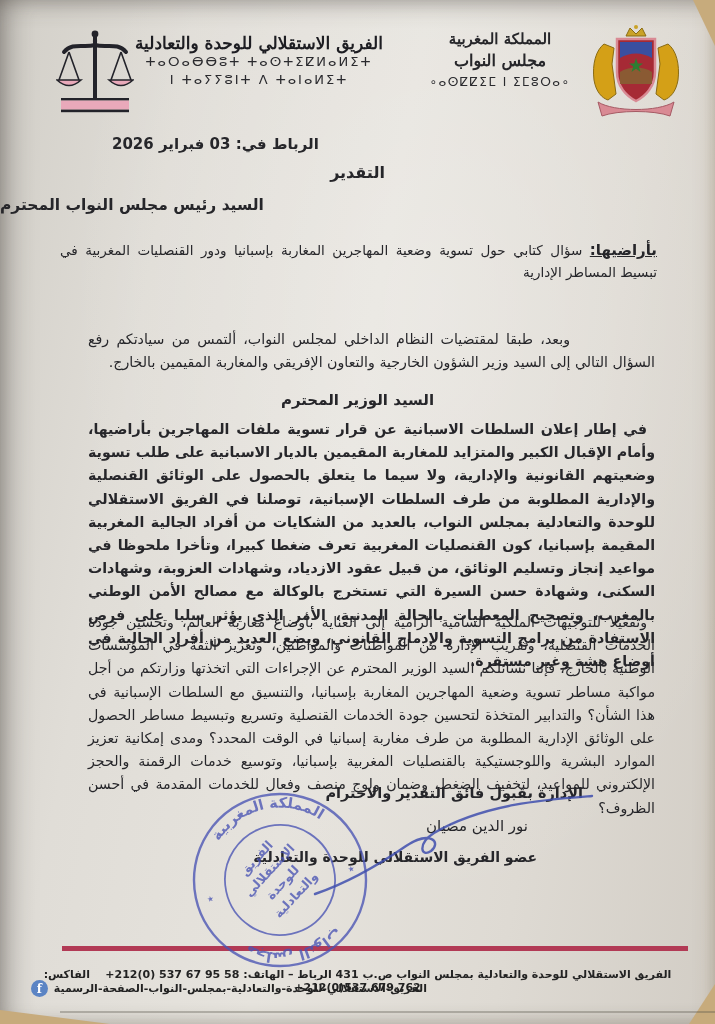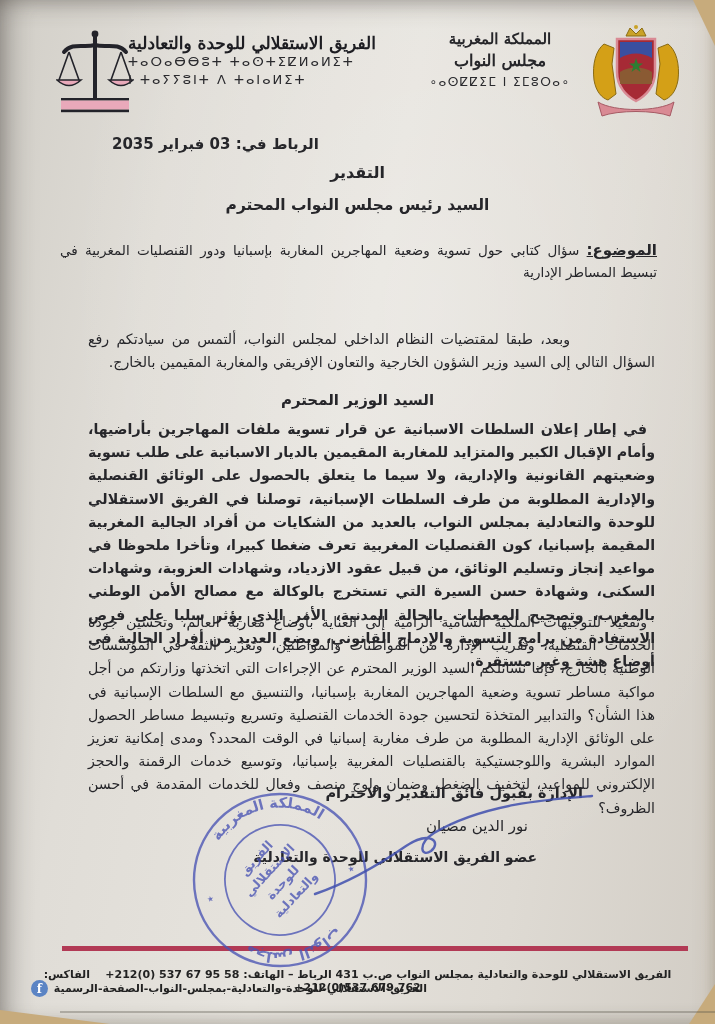--- a/index.html
+++ b/index.html
@@ -17,33 +17,33 @@
     color:#26262a;
   }
   .corner{position:absolute;background:#c7ab7c;}
   .corner.tr{top:0;right:0;width:22px;height:46px;clip-path:polygon(100% 0,0 0,100% 100%);}
   .corner.br{bottom:0;right:0;width:26px;height:40px;clip-path:polygon(100% 0,100% 100%,0 100%);}
   .corner.bl{bottom:0;left:0;width:110px;height:14px;clip-path:polygon(0 100%,100% 100%,0 0);}
   .bottom-edge{position:absolute;left:60px;right:0;top:1011px;height:2px;background:rgba(90,85,75,.35);}
 
   
   .scales{position:absolute;left:56px;top:28px;}
-  .org-left{position:absolute;left:128px;top:33px;width:262px;text-align:left;direction:rtl;}
+  .org-left{position:absolute;left:128px;top:33px;width:262px;text-align:center;direction:rtl;}
   .org-left .title{font-family:"DejaVu Serif",serif;font-weight:bold;font-size:17px;color:#1d1d22;letter-spacing:.5px;}
   .tif{font-size:13px;font-weight:normal;color:#2a2a2e;letter-spacing:2px;line-height:1.35;}
   .org-right{position:absolute;left:420px;top:30px;width:160px;text-align:center;direction:rtl;}
   .org-right .kingdom{font-family:"DejaVu Serif",serif;font-weight:bold;font-size:15px;}
   .org-right .chamber{font-family:"DejaVu Serif",serif;font-weight:bold;font-size:16px;margin-top:3px;}
   .org-right .tif{font-size:12px;letter-spacing:1.5px;margin-top:4px;}
   .coa{position:absolute;left:584px;top:24px;}
 
   
   .date{position:absolute;left:112px;top:135px;direction:rtl;font-weight:bold;font-size:15px;}
   .to-label{position:absolute;left:0;right:0;top:163px;text-align:center;font-weight:bold;font-size:16px;direction:rtl;}
-  .recipient{position:absolute;left:0;right:0;top:196px;text-align:center;font-weight:bold;font-size:15.5px;direction:rtl;}
+  .recipient{position:absolute;left:0;right:0;top:196px;text-align:left;font-weight:bold;font-size:15.5px;direction:rtl;}
   .subject{position:absolute;right:58px;left:60px;top:239px;direction:rtl;text-align:justify;font-size:13.5px;line-height:1.5;}
   .subject .lbl{font-weight:bold;text-decoration:underline;font-size:15px;}
   .salutation{position:absolute;right:192px;top:293px;direction:rtl;font-weight:bold;font-size:15px;}
   .para{position:absolute;right:60px;left:88px;direction:rtl;text-align:justify;font-size:14.2px;line-height:23.2px;}
   .intro{top:328px;text-indent:85px;}
   .minister{position:absolute;left:0;right:0;top:391px;text-align:center;font-weight:bold;font-size:15px;direction:rtl;}
   .p1{top:418px;text-indent:8px;font-weight:bold;}
   .p2{top:611px;text-indent:8px;}
   .closing{position:absolute;right:132px;top:785px;direction:rtl;font-weight:bold;font-size:14.5px;}
   .signer-name{position:absolute;right:187px;top:817px;direction:rtl;font-size:15px;}
@@ -105,26 +105,26 @@
     <path d="M84,20 C92,26 96,40 94,56 C92,68 86,74 80,76 L72,70 L76,40 L74,24 Z" fill="#d4a017" stroke="#8a6b14" stroke-width="1"></path>
 
     <path d="M33,15 L71,15 L71,48 C71,62 62,72 52,77 C42,72 33,62 33,48 Z" fill="#a62a35" stroke="#d98a94" stroke-width="2.5"></path>
     <path d="M36,18 L68,18 L68,34 C58,28 46,28 36,34 Z" fill="#3a4fa0"></path>
     <path d="M36,60 L68,60 L68,48 C60,42 44,42 36,48 Z" fill="#8a5a33"></path>
     <path d="M52,34 L56.5,48 L45,39.5 L59,39.5 L47.5,48 Z" fill="#2e7d32"></path>
 
     <path d="M14,78 C30,88 74,88 90,78 L86,92 C70,86 34,86 18,92 Z" fill="#d98a94" stroke="#a65a64" stroke-width="1"></path>
   </svg>
 
-  <div class="date">الرباط في: 03 فبراير 2035</div>
+  <div class="date">الرباط في: 03 فبراير 2026</div>
   <div class="to-label">التقدير</div>
   <div class="recipient">السيد رئيس مجلس النواب المحترم</div>
 
   <div class="subject">
-    <span class="lbl">الموضوع:</span>
+    <span class="lbl">بأراضيها:</span>
     <span>سؤال كتابي حول تسوية وضعية المهاجرين المغاربة بإسبانيا ودور القنصليات المغربية في تبسيط المساطر الإدارية</span>
   </div>
 
   <div class="para intro">وبعد، طبقا لمقتضيات النظام الداخلي لمجلس النواب، ألتمس من سيادتكم رفع السؤال التالي إلى السيد وزير الشؤون الخارجية والتعاون الإفريقي والمغاربة المقيمين بالخارج.</div>
   <div class="minister">السيد الوزير المحترم</div>
   <div class="para p1">في إطار إعلان السلطات الاسبانية عن قرار تسوية ملفات المهاجرين بأراضيها، وأمام الإقبال الكبير والمتزايد للمغاربة المقيمين بالديار الاسبانية على طلب تسوية وضعيتهم القانونية والإدارية، ولا سيما ما يتعلق بالحصول على الوثائق القنصلية والإدارية المطلوبة من طرف السلطات الإسبانية، توصلنا في الفريق الاستقلالي للوحدة والتعادلية بمجلس النواب، بالعديد من الشكايات من أفراد الجالية المغربية المقيمة بإسبانيا، كون القنصليات المغربية تعرف ضغطا كبيرا، وتأخرا ملحوظا في مواعيد إنجاز وتسليم الوثائق، من قبيل عقود الازدياد، وشهادات العزوبة، وشهادات السكنى، وشهادة حسن السيرة التي تستخرج بالوكالة مع مصالح الأمن الوطني بالمغرب، وتصحيح المعطيات بالحالة المدنية، الأمر الذي يؤثر سلبا على فرص الاستفادة من برامج التسوية والإدماج القانوني، ويضع العديد من أفراد الجالية في أوضاع هشة وغير مستقرة.</div>
   <div class="para p2">وتفعيلا للتوجيهات الملكية السامية الرامية إلى العناية بأوضاع مغاربة العالم، وتحسين جودة الخدمات القنصلية، وتقريب الإدارة من المواطنات والمواطنين، وتعزيز الثقة في المؤسسات الوطنية بالخارج، فإننا نسائلكم السيد الوزير المحترم عن الإجراءات التي اتخذتها وزارتكم من أجل مواكبة مساطر تسوية وضعية المهاجرين المغاربة بإسبانيا، والتنسيق مع السلطات الإسبانية في هذا الشأن؟ والتدابير المتخذة لتحسين جودة الخدمات القنصلية وتسريع وتبسيط مساطر الحصول على الوثائق الإدارية المطلوبة من طرف مغاربة إسبانيا في الوقت المحدد؟ ومدى إمكانية تعزيز الموارد البشرية واللوجستيكية بالقنصليات المغربية بإسبانيا، وتوسيع خدمات الرقمنة والحجز الإلكتروني للمواعيد، لتخفيف الضغط، وضمان ولوج منصف وفعال للخدمات المقدمة في أحسن الظروف؟</div>
 
   <div class="closing">الإدارة بقبول فائق التقدير والاحترام</div>
   <div class="signer-name">نور الدين مضيان</div>

